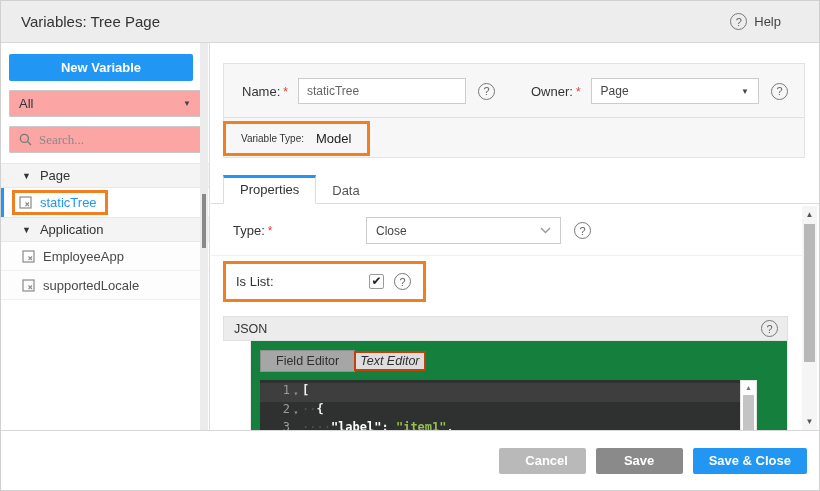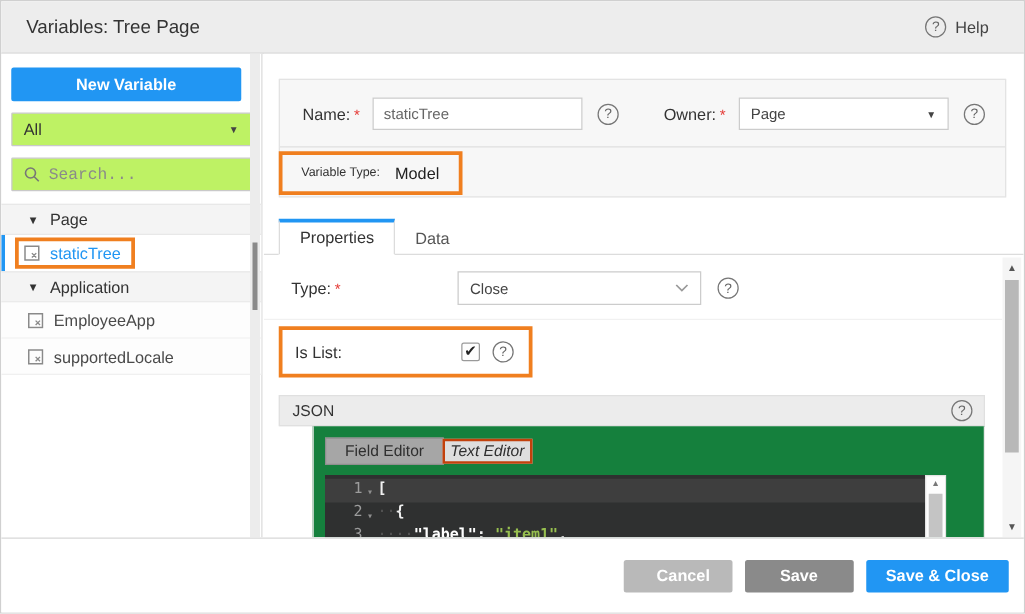--- a/index.html
+++ b/index.html
@@ -7,51 +7,51 @@
   .app {
     position:relative; width:820px; height:491px; overflow:hidden;
     font-family:"Liberation Sans", sans-serif; color:#333; background:#fff;
     border:1px solid #d0d0d0;
   }
   
   .topbar {
     position:absolute; left:0; top:0; width:820px; height:42px;
     background:#ededed; border-bottom:1px solid #d8d8d8;
     display:flex; align-items:center; justify-content:space-between;
-    padding:0 30px 0 20px;
+    padding:0 40px 0 20px;
   }
   .topbar-title { font-size:15px; color:#333; }
   .help-wrap { display:flex; align-items:center; gap:7px; cursor:pointer; }
   .qmark {
     width:17px; height:17px; border:1px solid #777; border-radius:50%;
     display:inline-flex; align-items:center; justify-content:center;
     font-size:11px; color:#666; background:transparent; flex:0 0 auto;
   }
   .help-text { font-size:13px; color:#444; }
   
   .sidebar {
     position:absolute; left:0; top:42px; width:209px; bottom:60px;
     background:#fff; border-right:1px solid #dcdcdc;
   }
   .btn-new {
     display:block; margin:11px 8px 9px 8px; width:184px; height:27px;
     background:#2196f3; color:#fff; font-weight:bold; font-size:13px;
     border:none; border-radius:2px; cursor:pointer; font-family:inherit;
   }
   .side-select, .side-search {
-    margin:0 8px 9px 8px; height:27px; border:1px solid #c9c9c9; background:#bef264;
+    margin:0 8px 9px 8px; height:27px; border:1px solid #c9c9c9; background:#fca5a5;
     display:flex; align-items:center; padding:0 9px; border-radius:1px;
   }
   .side-select { justify-content:space-between; cursor:pointer; }
   .side-select .sel-text { font-size:13px; color:#333; }
   .dd-arrow { font-size:8px; color:#444; }
   .side-search .mag { margin-right:7px; display:flex; }
   .side-search input {
     border:none; outline:none; font-size:13px; color:#555; width:140px;
-    font-family:Liberation Mono, monospace; background:transparent;
+    font-family:Liberation Serif, serif; background:transparent;
   }
   .side-search input::placeholder { color:#8a8a8a; }
   .tree { margin-top:10px; }
   .tree-group {
     height:25px; background:#f4f4f4; border-top:1px solid #e8e8e8; border-bottom:1px solid #e8e8e8;
     display:flex; align-items:center; padding-left:21px; gap:9px; cursor:pointer;
   }
   .tree-group .tri { font-size:9px; color:#333; }
   .tree-group .glabel { font-size:13px; color:#333; }
   .tree-item {

